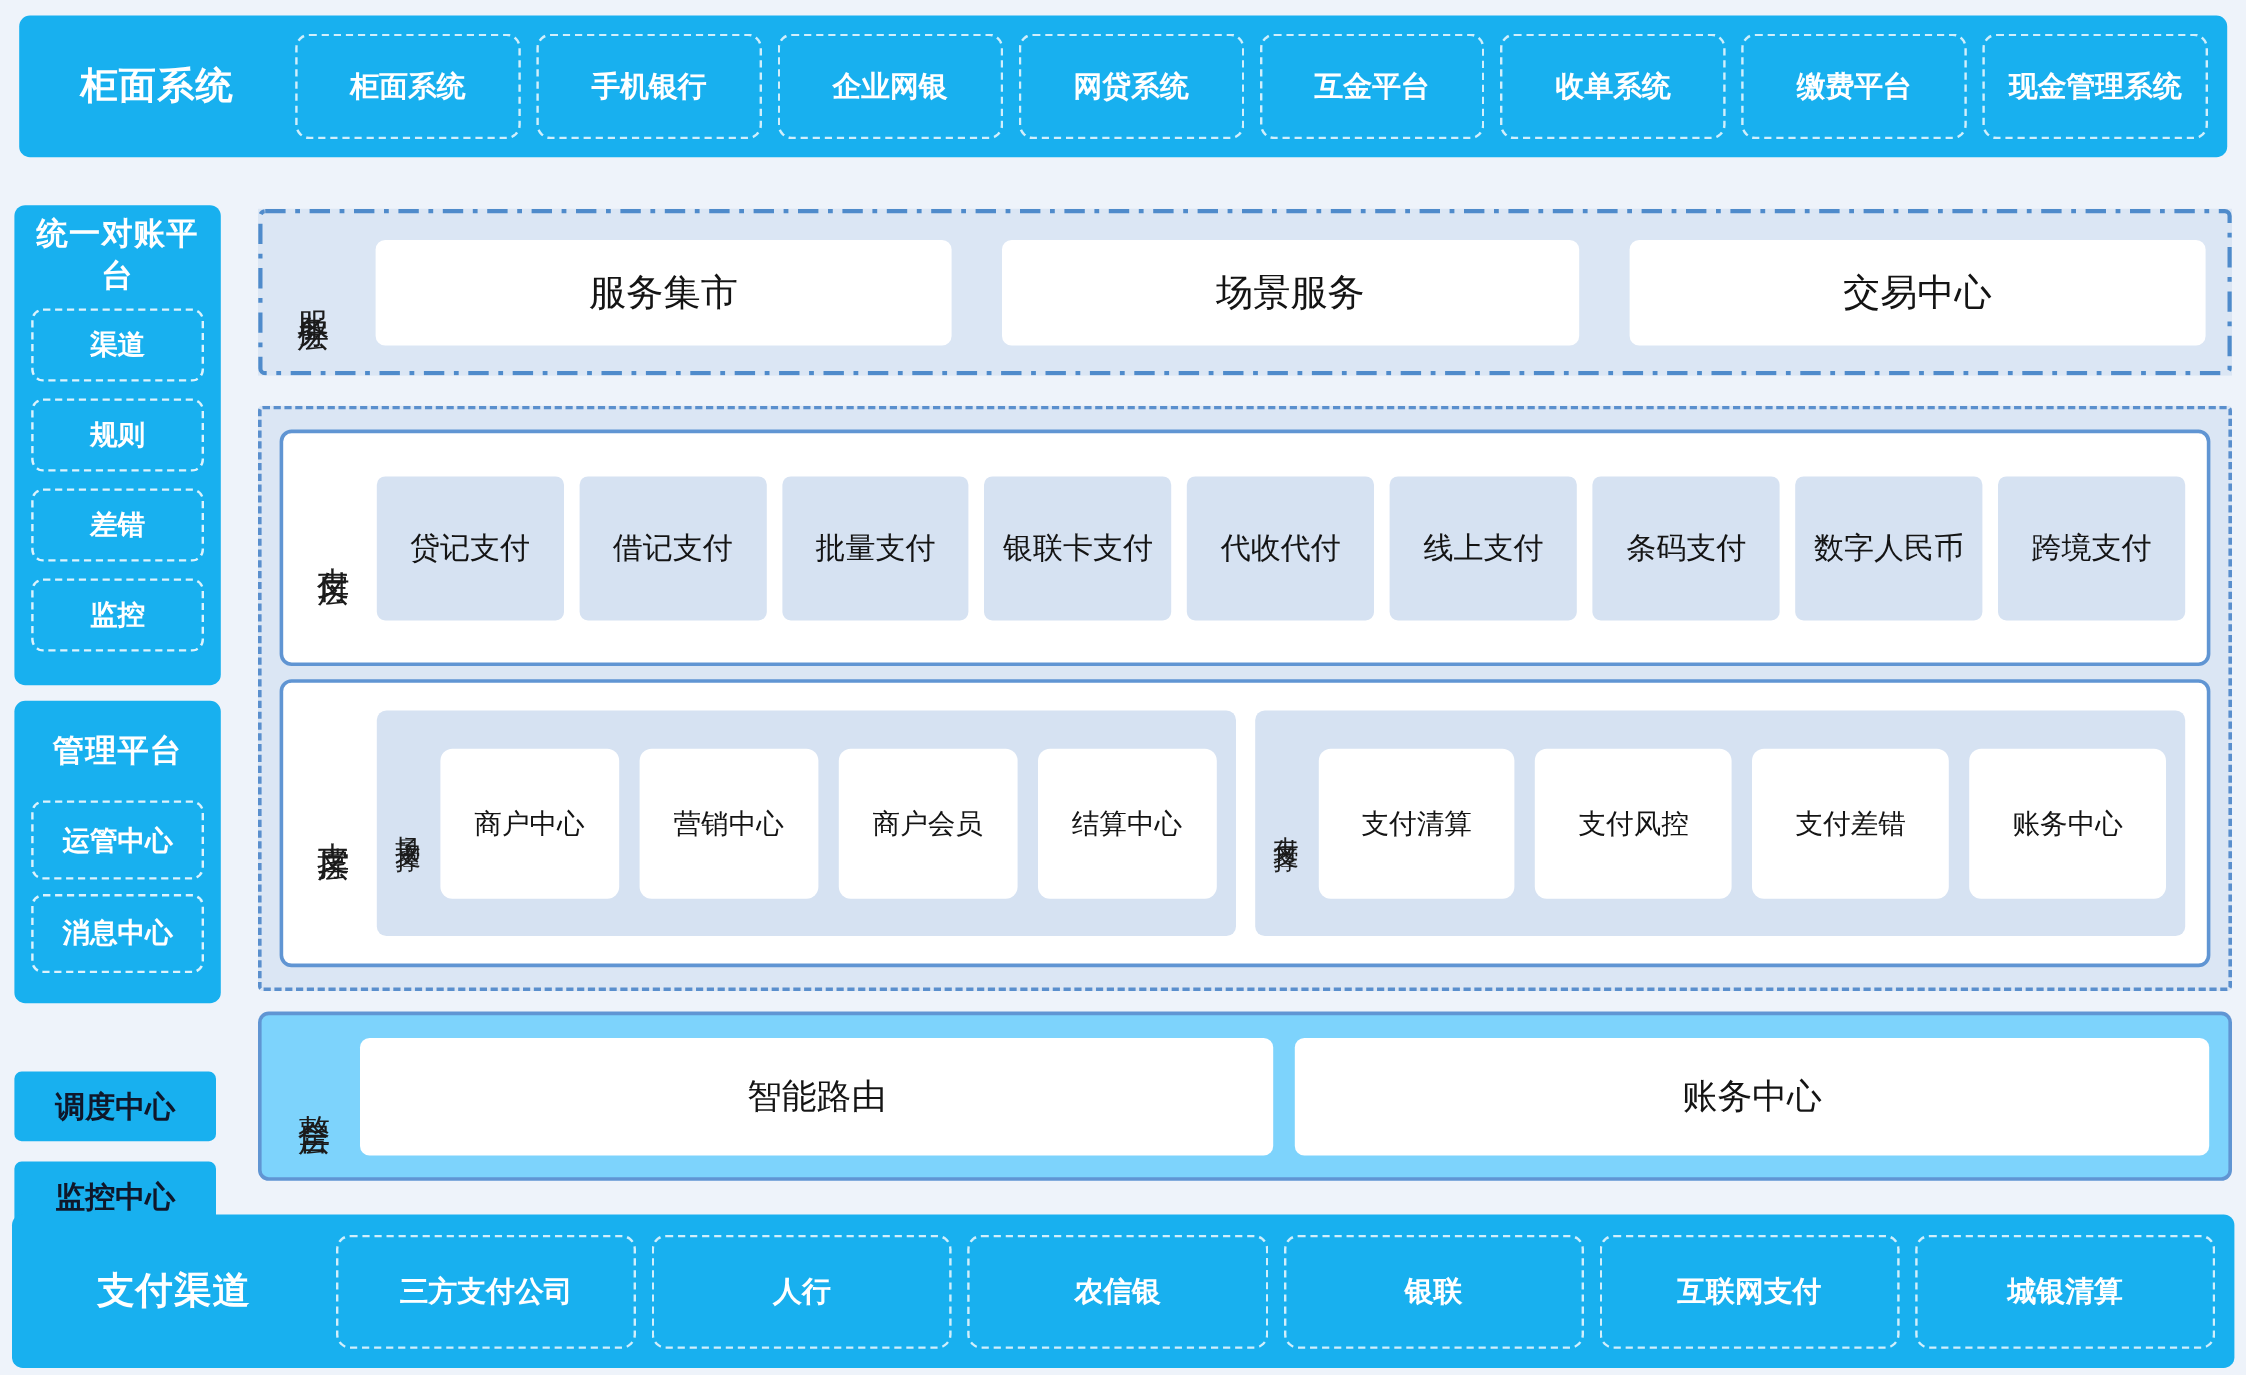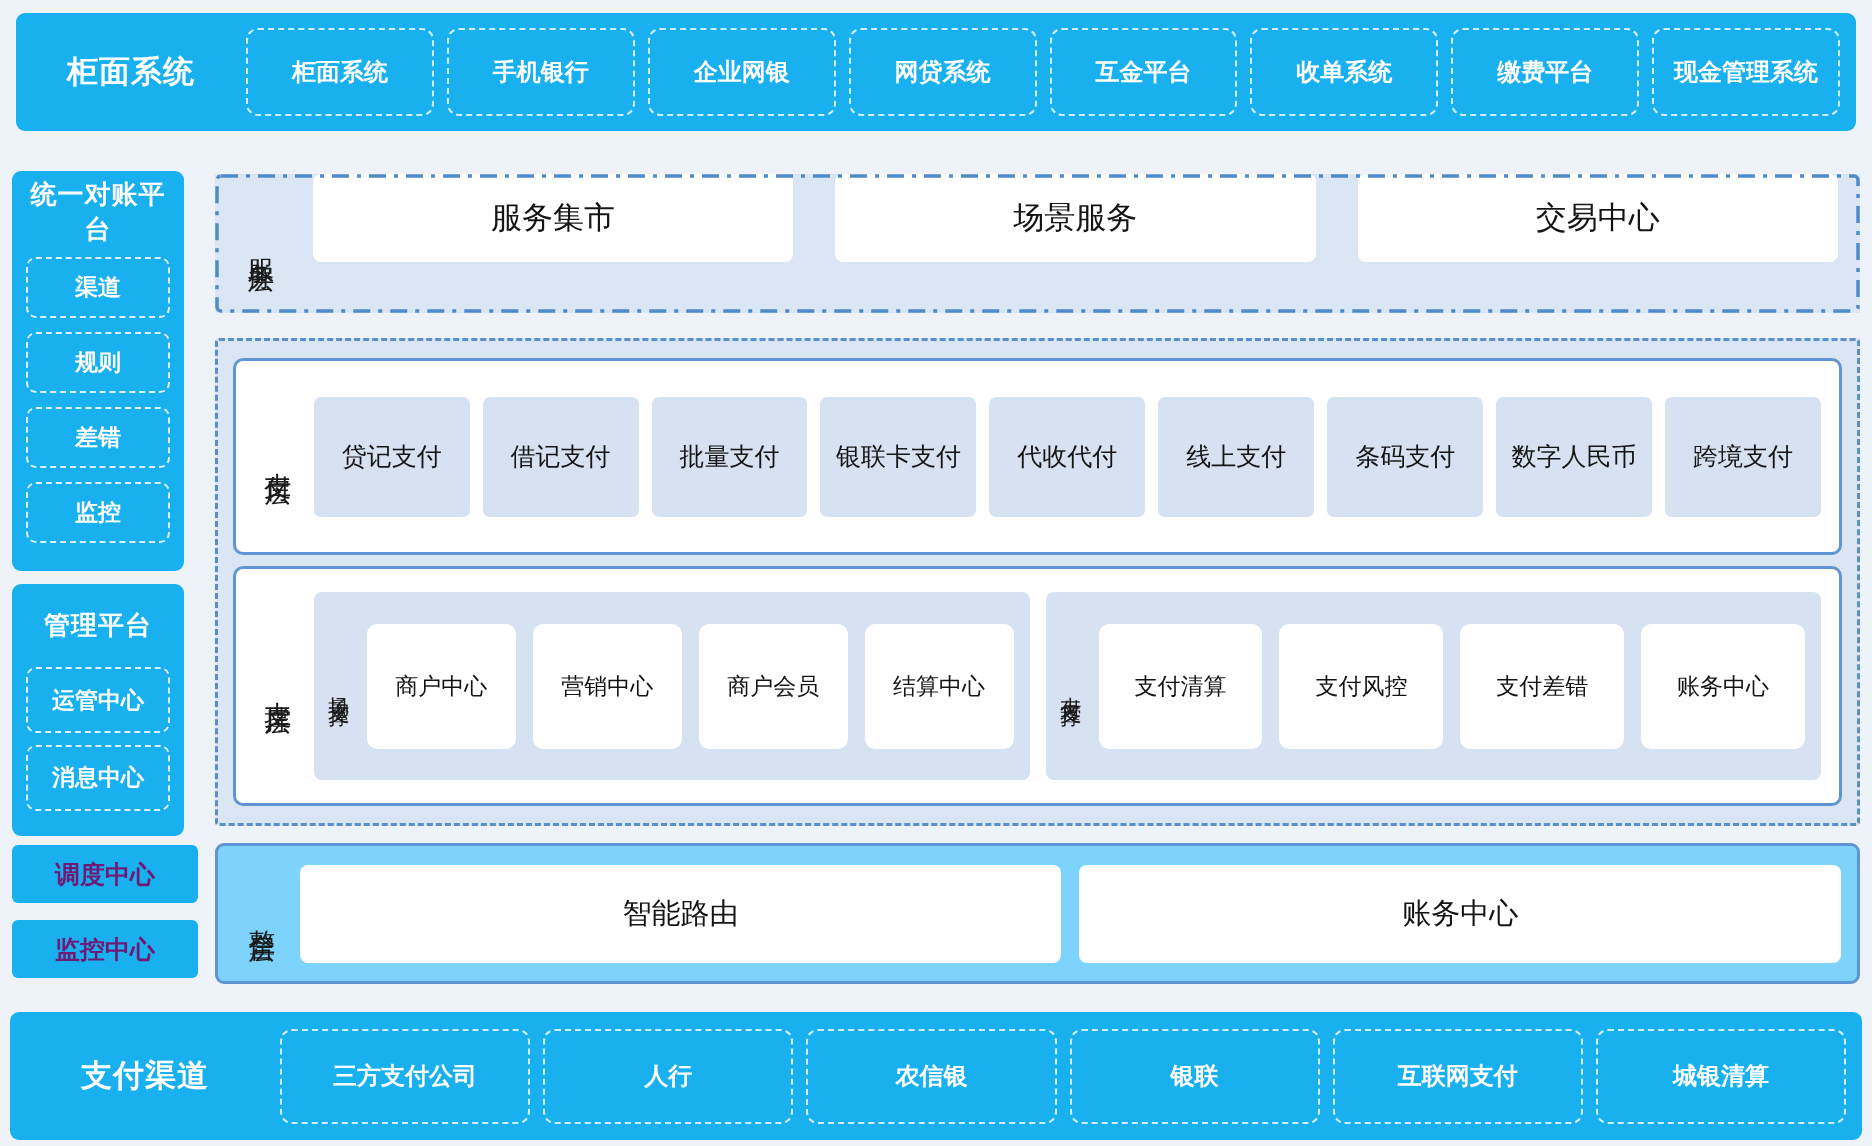--- a/index.html
+++ b/index.html
@@ -25,32 +25,32 @@
                 display:flex; flex-direction:column; padding:10px 14px 14px 14px; }
   .side-title { color:#fff; font-weight:bold; font-size:26px; text-align:center; height:62px;
                 display:flex; align-items:center; justify-content:center; letter-spacing:1px; }
   .side-items { flex:1; display:flex; flex-direction:column; justify-content:space-evenly; }
   .side-dash-item { height:61px; border:2px dashed rgba(255,255,255,0.85); border-radius:10px;
                     display:flex; align-items:center; justify-content:center;
                     color:#fff; font-size:23px; font-weight:bold; }
   .recon { top:171px; height:400px; }
   .mgmt  { top:584px; height:252px; }
   .mgmt .side-dash-item { height:66px; }
-  .side-solid { position:absolute; left:12px; width:186px; height:58px; background:#18b0ef;
+  .side-solid { position:absolute; left:12px; width:168px; height:58px; background:#18b0ef;
                 border-radius:6px; display:flex; align-items:center; justify-content:center;
-                color:#701a75; font-size:25px; font-weight:bold; }
+                color:#0f172a; font-size:25px; font-weight:bold;margin-top:48px; }
   .sched { top:845px; } .monit { top:920px; }
 
   
   .vlabel { writing-mode:vertical-lr; text-orientation:upright; font-size:27px; color:#1b1b1b;
             line-height:1.1; letter-spacing:4px; align-self:center; flex:0 0 auto; }
   .vlabel.sm { font-size:21px; letter-spacing:3px; color:#1b1b1b; }
 
   .service-box { position:absolute; left:215px; top:174px; width:1645px; height:139px;
-                 background:#dbe6f4; display:flex; padding:0 22px 0 30px; gap:38px; }
+                 background:#dbe6f4; display:flex; align-items:center; padding:0 22px 0 30px; gap:38px; }
   .service-box svg.ddot { position:absolute; left:0; top:0; pointer-events:none; }
   .service-items { flex:1; display:flex; gap:42px; }
   .white-box { background:#fff; border-radius:8px; display:flex; align-items:center; justify-content:center;
                color:#141414; }
   .service-items .white-box { flex:1; height:88px; font-size:31px; }
 
   .big-dashed { position:absolute; left:215px; top:338px; width:1645px; height:488px;
                 border:3px dashed #5a8fcd; border-radius:4px; background:#dbe6f4;
                 display:flex; flex-direction:column; gap:11px; padding:17px 15px; }
   .layer-box { background:#fff; border:3px solid #6095d3; border-radius:10px;

